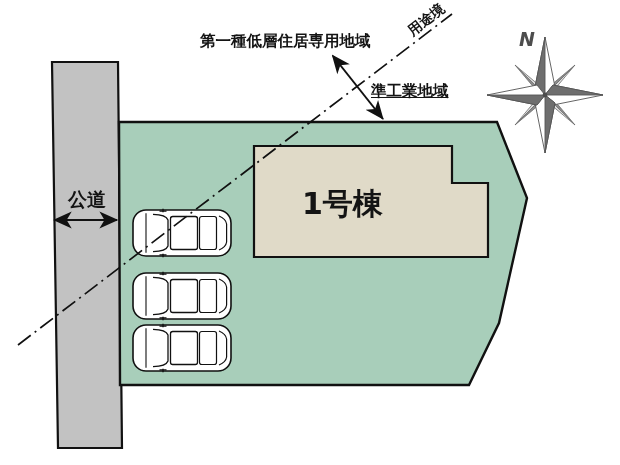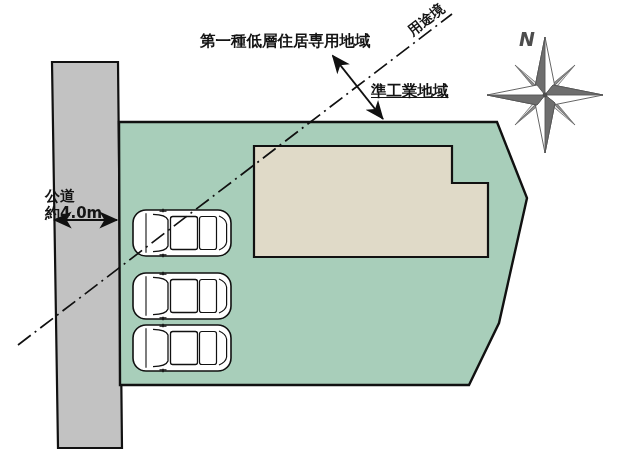--- a/index.html
+++ b/index.html
@@ -43,22 +43,22 @@
   #boundary-label {
     left: 410px;
     top: 24px;
     font-size: 14px;
     transform: rotate(-38deg);
     transform-origin: left center;
   }
   #road-label {
     left: 45px;
     top: 188px;
-    font-size: 15px;
-    text-align: left;
+    font-size: 19px;
+    text-align: center;
     line-height: 1.16;
     width: 84px;
   }
   #building-label {
     left: 302px;
     top: 184px;
     font-size: 30px;
   }
   #compass-label {
     left: 519px;
@@ -166,19 +166,19 @@
   </svg>
 
   <div class="lbl" id="zone-upper-label">第一種低層住居専用地域</div>
 
   <div class="lbl" id="zone-lower-label">準工業地域</div>
 
   <div class="lbl" id="boundary-label">用途境</div>
 
   <div class="lbl" id="road-label">
     <div>公道</div>
-    <div>約4.0m</div>
   </div>
 
+  <div class="lbl" id="building-label">1号棟</div>
 
   <div class="lbl" id="compass-label">N</div>
 
 </div>
 
 </body></html>

